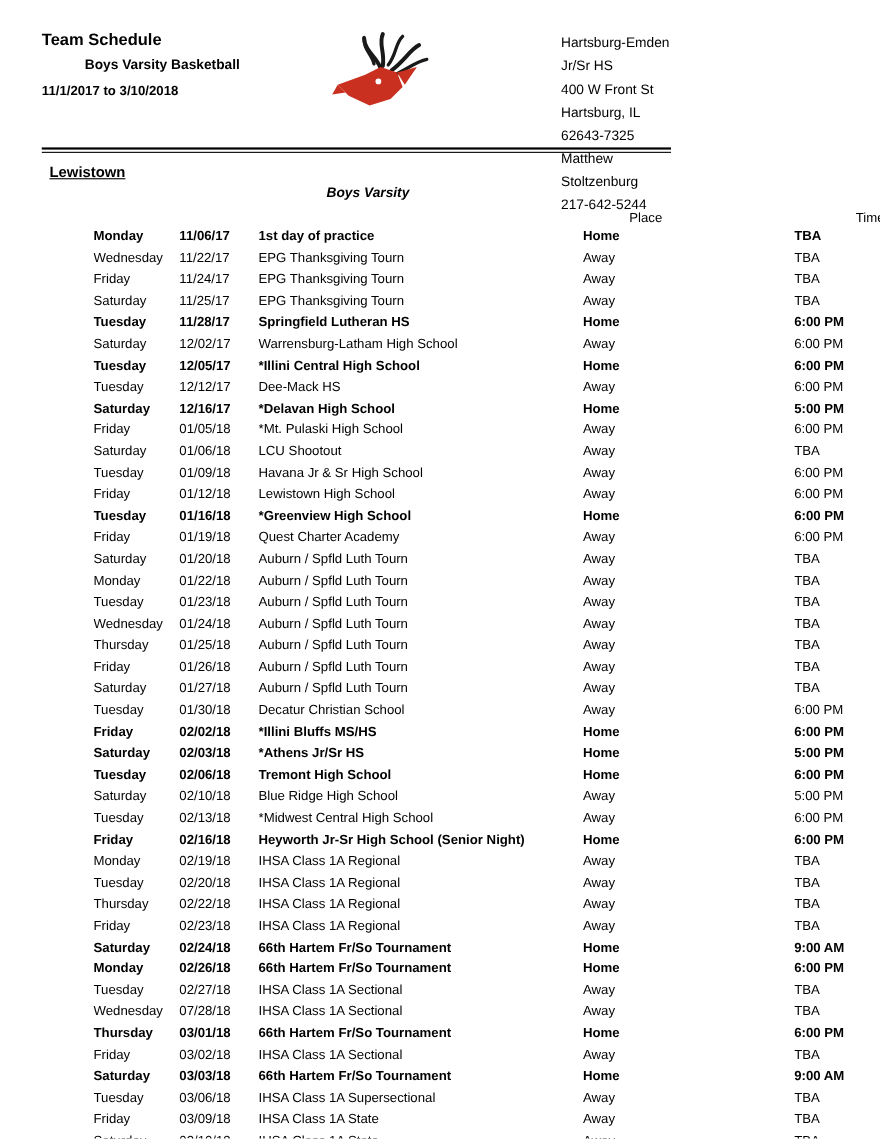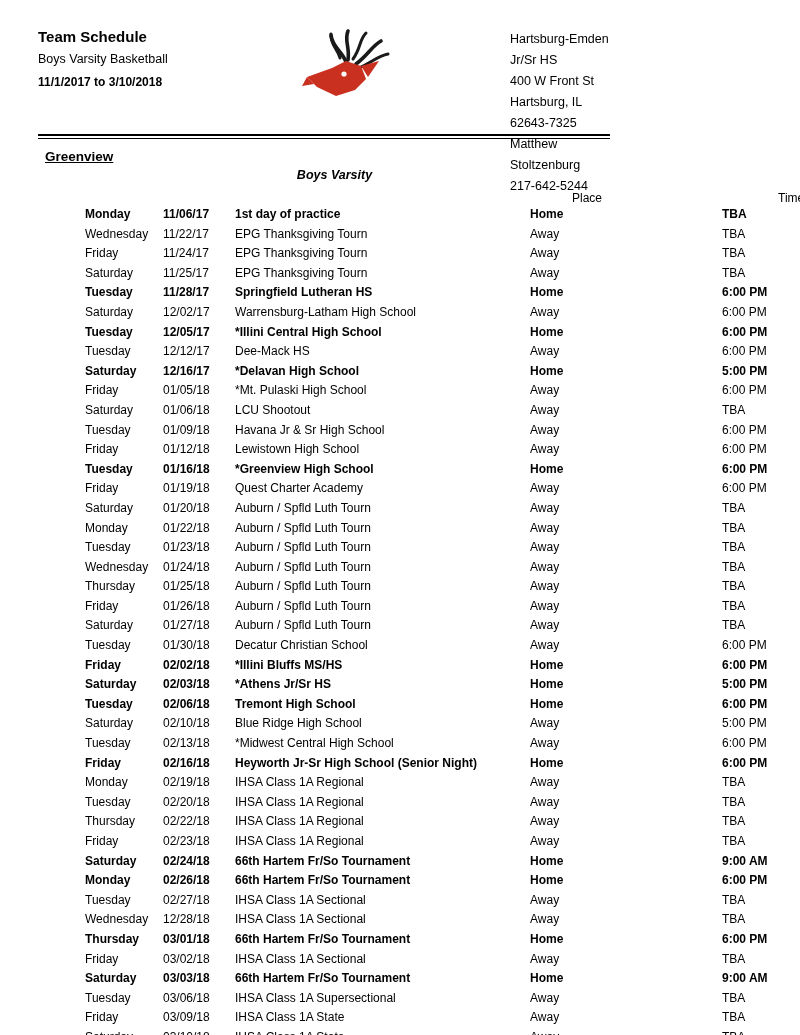--- a/index.html
+++ b/index.html
@@ -7,21 +7,21 @@
   body {
     font-family: "Liberation Sans", sans-serif;
     color: #000;
     overflow: hidden;
   }
   .page { position: relative; width: 640px; height: 1035px; padding: 28px 30px 0 38px; }
 
   
   .header { position: relative; height: 106px; }
   .doc-title    { font-size: 15px;   font-weight: 700; margin-bottom: 7px; }
-  .doc-subtitle { font-size: 12.5px; font-weight: 400; margin-bottom: 9px; }
+  .doc-subtitle { font-size: 12.5px; font-weight: 700; margin-bottom: 9px; margin-left: 39px; }
   .doc-range    { font-size: 12px;   font-weight: 700; }
   .school-info  { position: absolute; left: 472px; top: 1px; font-size: 12.5px; font-weight: 400; line-height: 21px; }
   .logo { position: absolute; left: 262px; top: 0px; width: 96px; height: 80px; }
 
   
   .double-rule { height: 5px; border-top: 2.5px solid #000; border-bottom: 1.5px solid #000; }
 
   
   .sport-heading { margin: 10px 0 0 7px;  font-size: 13.5px; font-weight: 700; text-decoration: underline; }
   .team-heading  { margin: 4px 0 0 21px;  font-size: 12.5px; font-weight: 700; font-style: italic; text-align: center; }
@@ -73,21 +73,21 @@
       <div>Hartsburg-Emden Jr/Sr HS</div>
       <div>400 W Front St</div>
       <div>Hartsburg, IL 62643-7325</div>
       <div>Matthew Stoltzenburg</div>
       <div>217-642-5244</div>
     </div>
   </header>
 
   <div class="double-rule"></div>
 
-  <div class="sport-heading">Greenview</div>
+  <div class="sport-heading">Lewistown</div>
   <div class="team-heading">Boys Varsity</div>
 
   <div class="row grid-header">
     <span class="cell"></span>
     <span class="cell"></span>
     <span class="cell"></span>
     <span class="cell">Place</span>
     <span class="cell">Time</span>
   </div>
 
@@ -375,21 +375,21 @@
   <div class="row schedule-row">
     <span class="cell">Tuesday</span>
     <span class="cell">02/27/18</span>
     <span class="cell">IHSA Class 1A Sectional</span>
     <span class="cell">Away</span>
     <span class="cell">TBA</span>
   </div>
 
   <div class="row schedule-row">
     <span class="cell">Wednesday</span>
-    <span class="cell">12/28/18</span>
+    <span class="cell">07/28/18</span>
     <span class="cell">IHSA Class 1A Sectional</span>
     <span class="cell">Away</span>
     <span class="cell">TBA</span>
   </div>
 
   <div class="row schedule-row bold">
     <span class="cell">Thursday</span>
     <span class="cell">03/01/18</span>
     <span class="cell">66th Hartem Fr/So Tournament</span>
     <span class="cell">Home</span>

